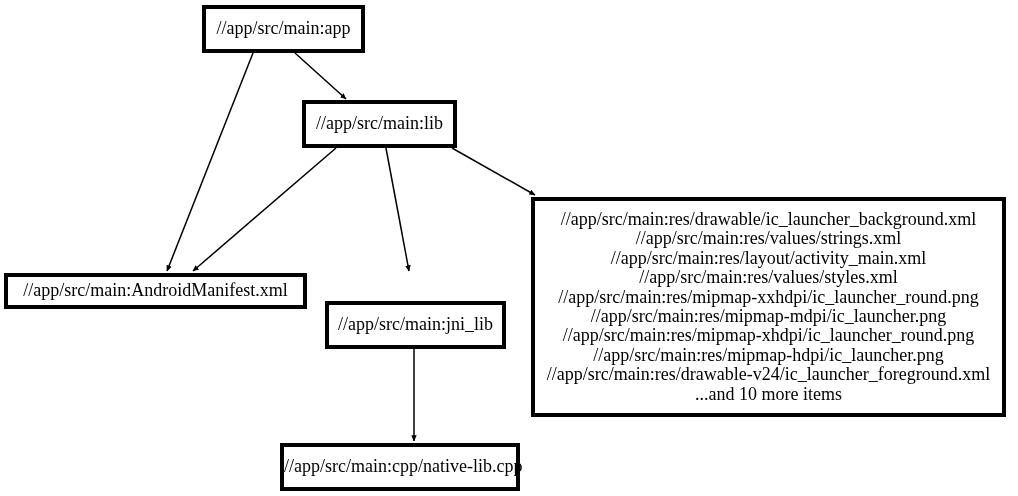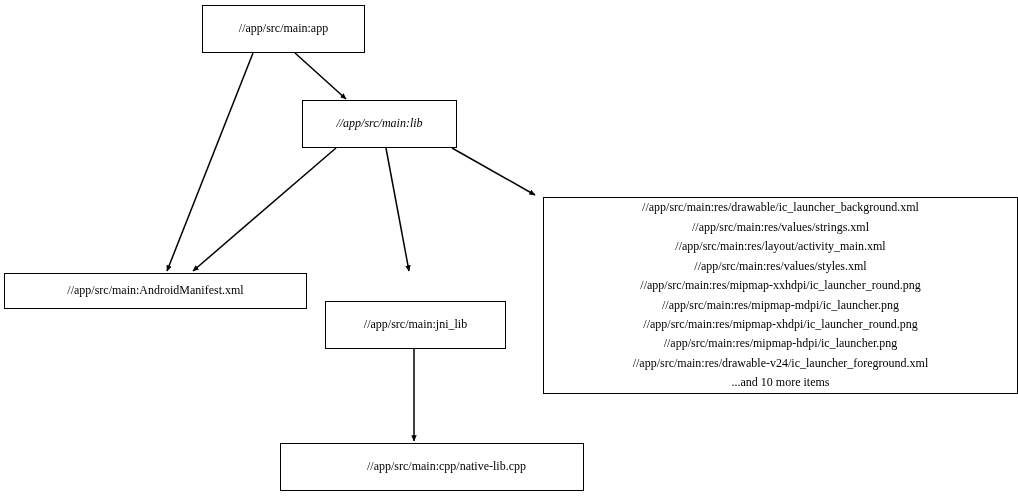--- a/index.html
+++ b/index.html
@@ -19,28 +19,28 @@
     position: absolute;
     left: 0;
     top: 0;
     width: 1018px;
     height: 496px;
     pointer-events: none;
   }
   .node {
     position: absolute;
     box-sizing: border-box;
-    border: 1px solid #a3a3a3;
+    border: 4px solid #a3a3a3;
     background: #ffffff;
     display: flex;
     align-items: center;
     justify-content: center;
     text-align: center;
     color: #000000;
-    font-size: 12px;
+    font-size: 18px;
     line-height: 19.4px;
     white-space: pre;
     letter-spacing: 0px;
   }
   .node-label {
     display: block;
     width: 100%;
     text-align: center;
     white-space: pre;
   }
@@ -59,29 +59,29 @@
       <line x1="295" y1="53" x2="346" y2="99" stroke="#000000" stroke-width="1.5" marker-end="url(#arrowhead)"></line>
       <line x1="253" y1="53" x2="167" y2="271" stroke="#000000" stroke-width="1.5" marker-end="url(#arrowhead)"></line>
       <line x1="336" y1="148" x2="193" y2="271" stroke="#000000" stroke-width="1.5" marker-end="url(#arrowhead)"></line>
       <line x1="386" y1="148" x2="409" y2="271" stroke="#000000" stroke-width="1.5" marker-end="url(#arrowhead)"></line>
       <line x1="452" y1="148" x2="535" y2="195" stroke="#000000" stroke-width="1.5" marker-end="url(#arrowhead)"></line>
       <line x1="414" y1="321" x2="414" y2="441" stroke="#000000" stroke-width="1.5" marker-end="url(#arrowhead)"></line>
     </svg>
 
   <div id="node-layer">
       <div class="node" style="left: 202px; top: 5px; width: 163px; height: 48px; background: rgb(255, 255, 255); border-color: rgb(0, 0, 0);"><span class="node-label">//app/src/main:app</span></div>
-      <div class="node" style="left: 302px; top: 100px; width: 155px; height: 48px; background: rgb(255, 255, 255); border-color: rgb(0, 0, 0); font-style: italic;"><span class="node-label">//app/src/main:lib</span></div>
+      <div class="node" style="left: 302px; top: 100px; width: 155px; height: 48px; background: rgb(255, 255, 255); border-color: rgb(0, 0, 0);"><span class="node-label">//app/src/main:lib</span></div>
       <div class="node" style="left: 4px; top: 273px; width: 303px; height: 36px; background: rgb(255, 255, 255); border-color: rgb(0, 0, 0);"><span class="node-label">//app/src/main:AndroidManifest.xml</span></div>
       <div class="node" style="left: 325px; top: 273px; width: 181px; height: 48px; background: rgb(255, 255, 255); border-color: rgb(0, 0, 0); margin-top: 28px;"><span class="node-label">//app/src/main:jni_lib</span></div>
-      <div class="node" style="left: 531px; top: 197px; width: 475px; height: 197px; background: rgb(255, 255, 255); border-color: rgb(0, 0, 0); margin-left: 12px;"><span class="node-label">//app/src/main:res/drawable/ic_launcher_background.xml
+      <div class="node" style="left: 531px; top: 197px; width: 475px; height: 220px; background: rgb(255, 255, 255); border-color: rgb(0, 0, 0);"><span class="node-label">//app/src/main:res/drawable/ic_launcher_background.xml
 //app/src/main:res/values/strings.xml
 //app/src/main:res/layout/activity_main.xml
 //app/src/main:res/values/styles.xml
 //app/src/main:res/mipmap-xxhdpi/ic_launcher_round.png
 //app/src/main:res/mipmap-mdpi/ic_launcher.png
 //app/src/main:res/mipmap-xhdpi/ic_launcher_round.png
 //app/src/main:res/mipmap-hdpi/ic_launcher.png
 //app/src/main:res/drawable-v24/ic_launcher_foreground.xml
 ...and 10 more items</span></div>
-      <div class="node" style="left: 280px; top: 443px; width: 304px; height: 48px; background: rgb(255, 255, 255); border-color: rgb(0, 0, 0); padding-left: 29px;"><span class="node-label">//app/src/main:cpp/native-lib.cpp</span></div>
+      <div class="node" style="left: 280px; top: 443px; width: 240px; height: 48px; background: rgb(255, 255, 255); border-color: rgb(0, 0, 0);"><span class="node-label">//app/src/main:cpp/native-lib.cpp</span></div>
     </div>
 
 </div>
 
 </body></html>

